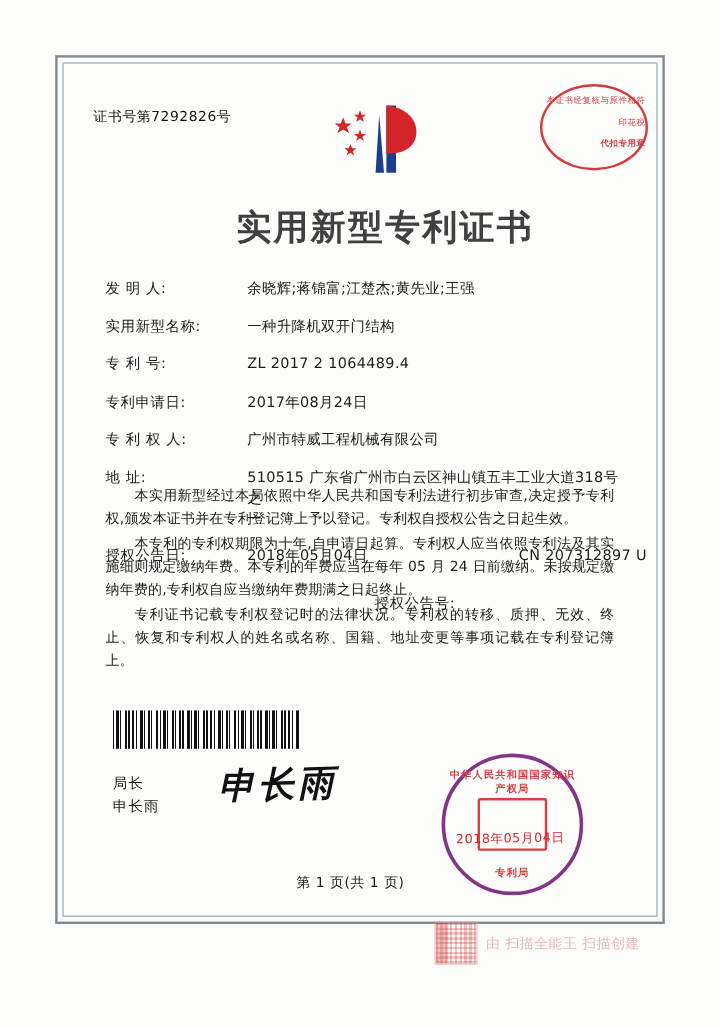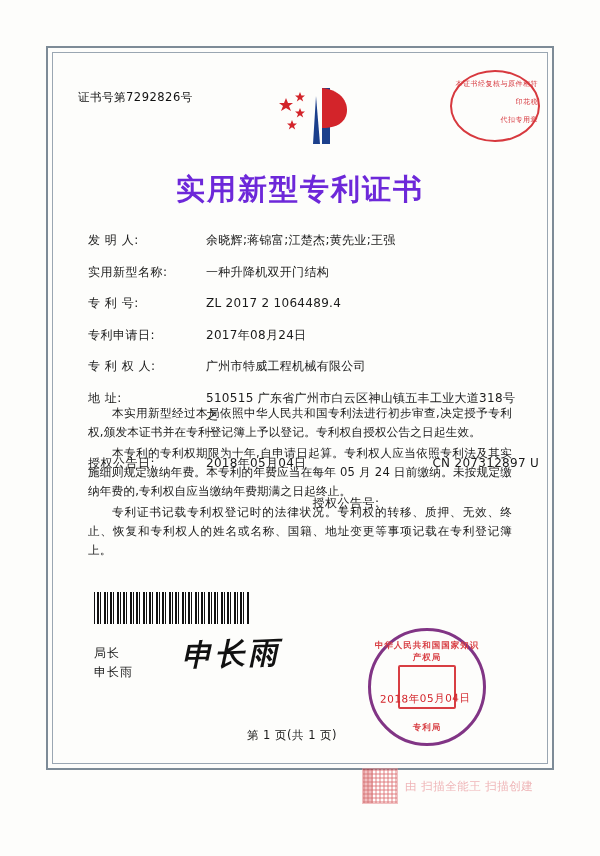--- a/index.html
+++ b/index.html
@@ -62,21 +62,22 @@
   
   .title {
     position: absolute;
     left: 0; top: 118px;
     width: 496px;
     text-align: center;
     font-family: "DejaVu Serif", "Liberation Serif", serif;
     font-size: 29px;
     font-weight: bold;
     letter-spacing: 2px;
-    color: #6d28d9;
+    color: #404040;
+    padding-left: 21px;
   }
 
   
   .fields {
     position: absolute;
     left: 36px; top: 180px;
     width: 430px;
   }
   .row {
     display: flex;
@@ -214,21 +215,21 @@
   .seal-small .t {
     position: absolute;
     width: 100%;
     text-align: right;
     font-size: 7px;
     letter-spacing: 0.5px;
     line-height: 9px;
   }
   .seal-small .t1 { top: 8px; }
   .seal-small .t2 { top: 26px; }
-  .seal-small .t3 { top: 44px; }
+  .seal-small .t3 { top: 44px; font-weight: bold; }
 
   
   .page-no {
     position: absolute;
     left: 0; top: 676px;
     width: 480px;
     text-align: center;
     font-size: 11.5px;
     letter-spacing: 0.5px;
   }

